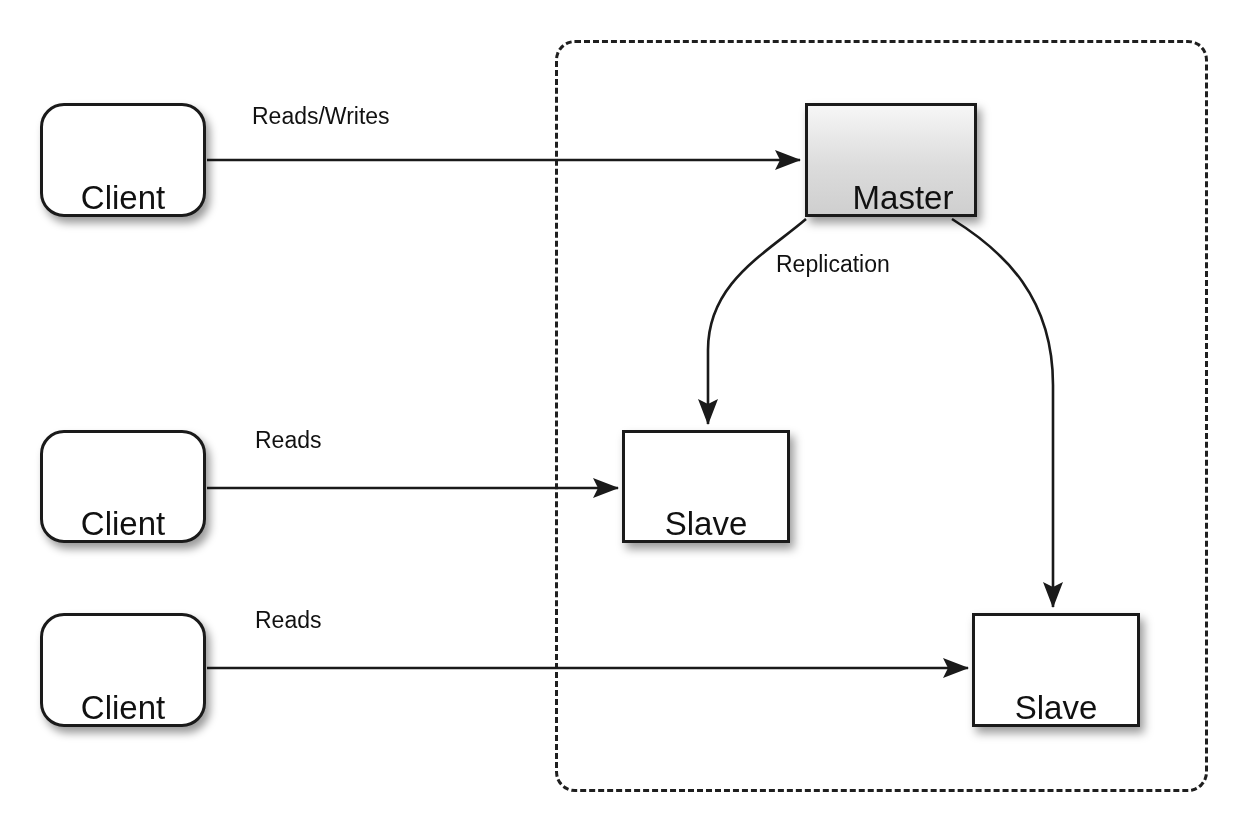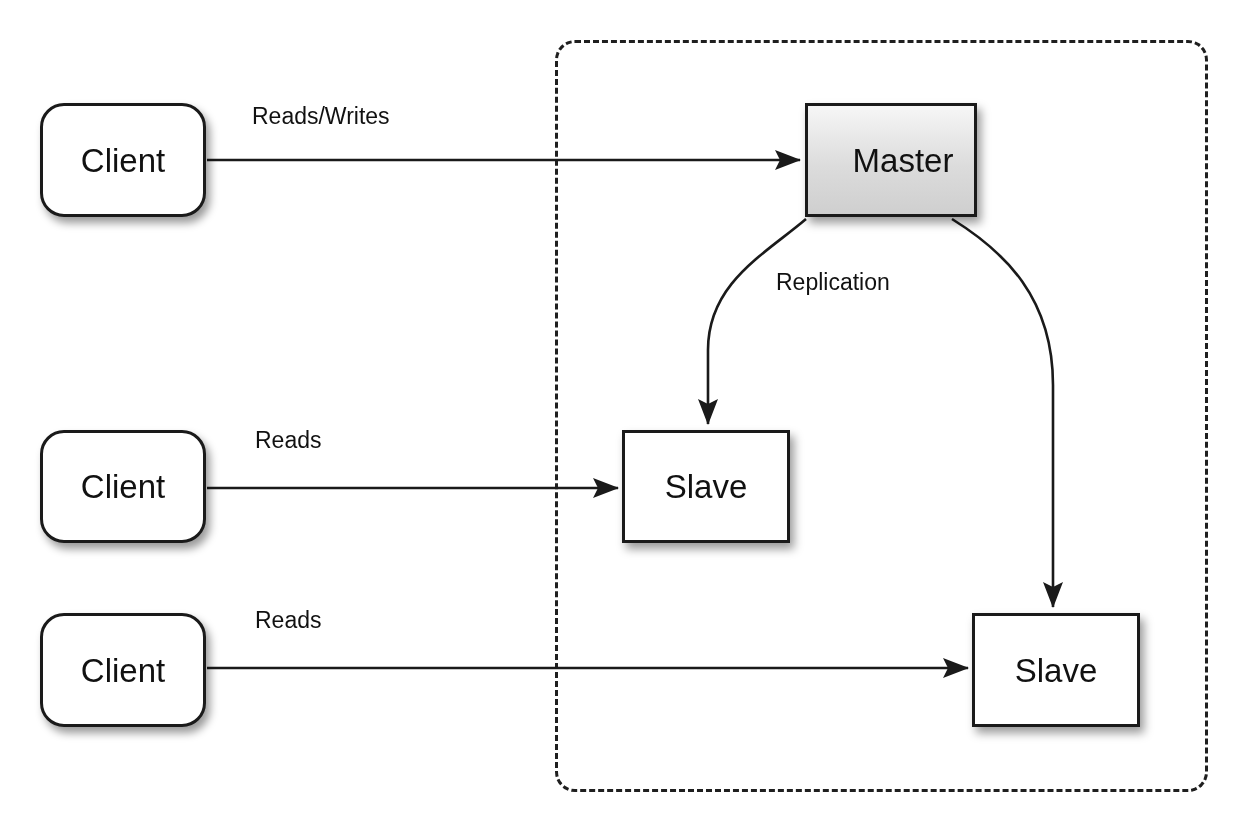--- a/index.html
+++ b/index.html
@@ -27,21 +27,21 @@
     border-radius: 20px;
     box-sizing: border-box;
   }
   
   .node {
     position: absolute;
     box-sizing: border-box;
     border: 3px solid #1a1a1a;
     background: #ffffff;
     display: flex;
-    align-items: center;
+    align-items: flex-end;
     justify-content: center;
     font-size: 33px;
     line-height: 1;
     box-shadow: 4px 6px 9px rgba(0,0,0,0.40);
   }
   .client {
     width: 166px;
     height: 114px;
     border-radius: 24px;
   }
@@ -60,21 +60,21 @@
   
   .edge-label {
     position: absolute;
     font-size: 23px;
     line-height: 1.1;
     white-space: nowrap;
   }
   #label-reads-writes { left: 252px; top: 104px; }
   #label-reads-mid    { left: 255px; top: 428px; }
   #label-reads-bottom { left: 255px; top: 608px; }
-  #label-replication  { left: 776px; top: 270px; }
+  #label-replication  { left: 776px; top: 252px; }
 
   
   #arrows {
     position: absolute;
     left: 0; top: 0;
     width: 1246px;
     height: 839px;
     pointer-events: none;
   }
   #arrows path.edge {

